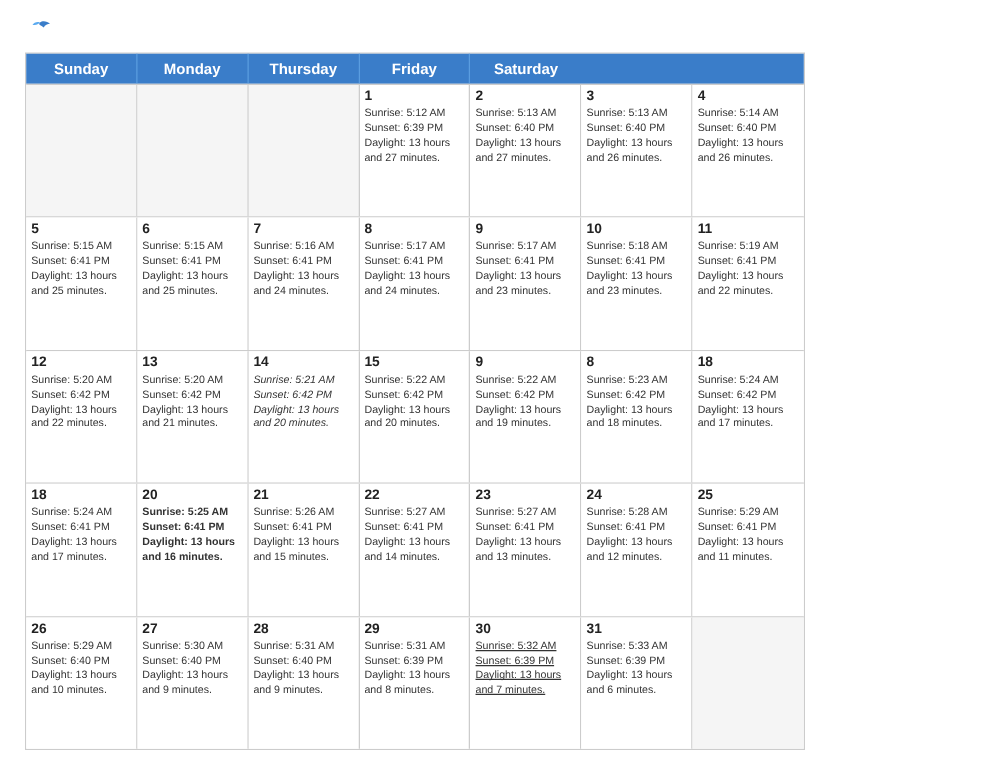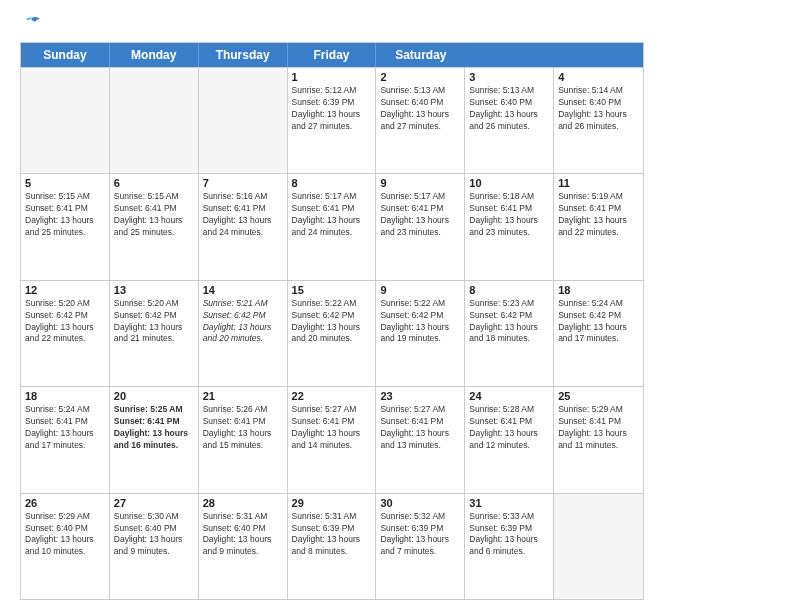--- a/index.html
+++ b/index.html
@@ -314,21 +314,21 @@
 Daylight: 13 hours and 9 minutes.</div>
           </div>
           <div class="cal-cell">
             <div class="day-num">29</div>
             <div class="day-info" style="white-space: pre-line;">Sunrise: 5:31 AM
 Sunset: 6:39 PM
 Daylight: 13 hours and 8 minutes.</div>
           </div>
           <div class="cal-cell">
             <div class="day-num">30</div>
-            <div class="day-info" style="white-space: pre-line;">Sunrise: 5:32 AM
+            <div class="day-info" style="white-space: pre-line; text-decoration: underline;">Sunrise: 5:32 AM
 Sunset: 6:39 PM
 Daylight: 13 hours and 7 minutes.</div>
           </div>
           <div class="cal-cell">
             <div class="day-num">31</div>
             <div class="day-info" style="white-space: pre-line;">Sunrise: 5:33 AM
 Sunset: 6:39 PM
 Daylight: 13 hours and 6 minutes.</div>
           </div>
           <div class="cal-cell empty"></div>

